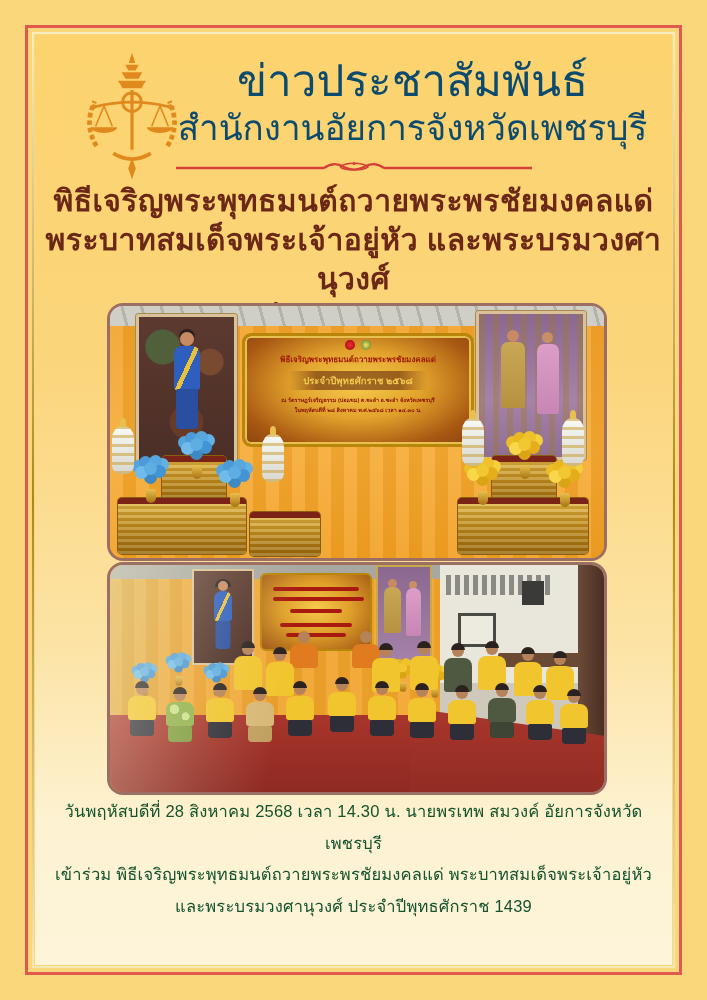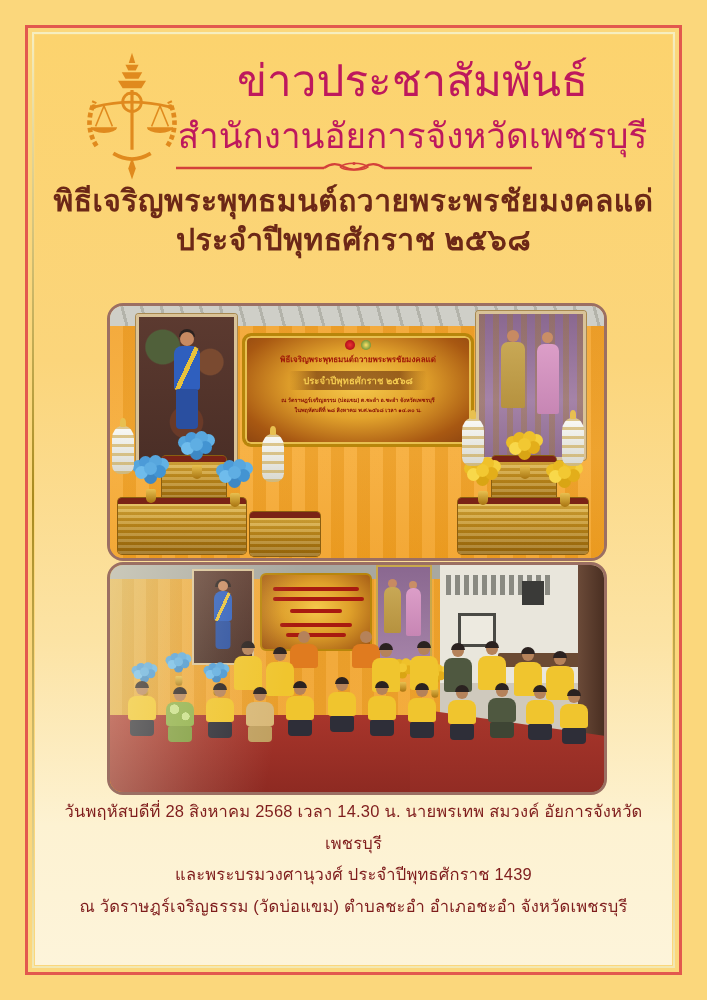--- a/index.html
+++ b/index.html
@@ -4,23 +4,23 @@
 <style>
   html,body{margin:0;padding:0;}
   body{width:707px;height:1000px;background:#FBD77C;font-family:"Liberation Sans","DejaVu Sans",sans-serif;overflow:hidden;}
   .poster{position:relative;width:707px;height:1000px;background:#FBD77C;}
   .frame-red{position:absolute;inset:25px;border:3px solid #E2584E;pointer-events:none;}
   .frame-gold{position:absolute;inset:32px;border:2px solid #B9961F;border-image:linear-gradient(180deg,#F6EEC0,#A8891E 50%,#F2E8B4) 1;pointer-events:none;}
   .content-bg{position:absolute;inset:35px;background:linear-gradient(180deg,#FCD36E 0%,#FBD57B 35%,#FCE3A4 65%,#FDF2D2 85%,#FDF4DA 100%);}
 
   
   .emblem{position:absolute;left:76px;top:48px;width:112px;height:140px;}
-  .header-text{position:absolute;left:160px;right:42px;top:56px;text-align:center;color:#be185d;}
+  .header-text{position:absolute;left:160px;right:42px;top:56px;text-align:center;color:#0c4a6e;}
   .header-title{font-size:44px;line-height:1.12;font-weight:400;}
-  .header-subtitle{font-size:35px;line-height:1.15;font-weight:400;margin-top:11px;}
+  .header-subtitle{font-size:35px;line-height:1.15;font-weight:400;margin-top:3px;}
   .divider{position:absolute;left:0;right:0;top:160px;display:flex;justify-content:center;}
 
   
   .announce{position:absolute;left:40px;right:40px;top:181px;text-align:center;color:#6C2817;font-weight:700;}
   .announce div{font-size:30px;line-height:39px;letter-spacing:.5px;}
 
   
   .photo{position:absolute;left:107px;width:494px;border:3px solid #9B6F63;border-radius:16px;overflow:hidden;background:#F5A82F;}
   .photo1{top:303px;height:252px;}
   .photo2{top:562px;height:227px;}
@@ -79,21 +79,21 @@
   .bd{width:28px;height:24px;border-radius:8px 8px 3px 3px;margin:1px auto 0;background:#F0C52E;}
   .lg2s{width:24px;height:16px;margin:0 auto;background:#2E2E38;border-radius:2px 2px 4px 4px;}
   .tall .bd{height:34px;}
   .monk .bd{background:#E07B1F;}
   .monk .hd:before{display:none;}
   .green .bd{background:radial-gradient(circle at 30% 30%,#C9E08A 18%,transparent 19%),radial-gradient(circle at 70% 60%,#C9E08A 16%,transparent 17%),#8FB04A;}
   .tan .bd{background:#D8B878;}
   .mil .bd{background:#4F5840;}
 
   
-  .footer{position:absolute;left:50px;right:50px;top:796px;text-align:center;color:#7f1d1d;}
+  .footer{position:absolute;left:50px;right:50px;top:796px;text-align:center;color:#14532d;}
   .footer div{font-size:16.5px;line-height:31.6px;font-weight:400;letter-spacing:.2px;}
 </style>
 </head>
 <body>
 
 <div class="poster">
   <div class="content-bg"></div>
   <div class="frame-red"></div>
   <div class="frame-gold"></div>
 
@@ -134,20 +134,21 @@
         <line x1="210" y1="8" x2="358" y2="8" stroke-width="2.6"></line>
         <path d="M150 8 Q160 1 170 7 Q180 12 190 7 Q200 1 210 8" stroke-width="2.2"></path>
         <path d="M166 7 C171 2 189 2 194 7 C189 11 171 11 166 7" stroke-width="1.6"></path>
         <circle cx="180" cy="3.5" r="1.6" fill="#D4403A" stroke-width="0"></circle>
       </g>
     </svg>
   </div>
 
   <div class="announce">
     <div>พิธีเจริญพระพุทธมนต์ถวายพระพรชัยมงคลแด่</div>
+    <div>พระบาทสมเด็จพระเจ้าอยู่หัว และพระบรมวงศานุวงศ์</div>
     <div>ประจำปีพุทธศักราช ๒๕๖๘</div>
   </div>
 
   <div class="photo photo1">
     <div class="abs ceiling"></div>
     <div class="abs drape"></div>
 
     <div class="abs portrait portrait-blue">
       <div class="abs fig-hair" style="top:12px;"></div>
       <div class="abs fig-head" style="top:15px;"></div>
@@ -375,16 +376,16 @@
         <div class="hd"></div>
         <div class="bd"></div>
         <div class="lg2s"></div>
       </div>
 
     <div class="abs glare"></div>
   </div>
 
   <div class="footer">
     <div>วันพฤหัสบดีที่ 28 สิงหาคม 2568 เวลา 14.30 น. นายพรเทพ สมวงค์ อัยการจังหวัดเพชรบุรี</div>
+    <div>เข้าร่วม พิธีเจริญพระพุทธมนต์ถวายพระพรชัยมงคลแด่ พระบาทสมเด็จพระเจ้าอยู่หัว</div>
     <div>และพระบรมวงศานุวงศ์ ประจำปีพุทธศักราช 1439</div>
-    <div>ณ วัดราษฎร์เจริญธรรม (วัดบ่อแขม) ตำบลชะอำ อำเภอชะอำ จังหวัดเพชรบุรี</div>
   </div>
 </div>
 
 </body></html>

